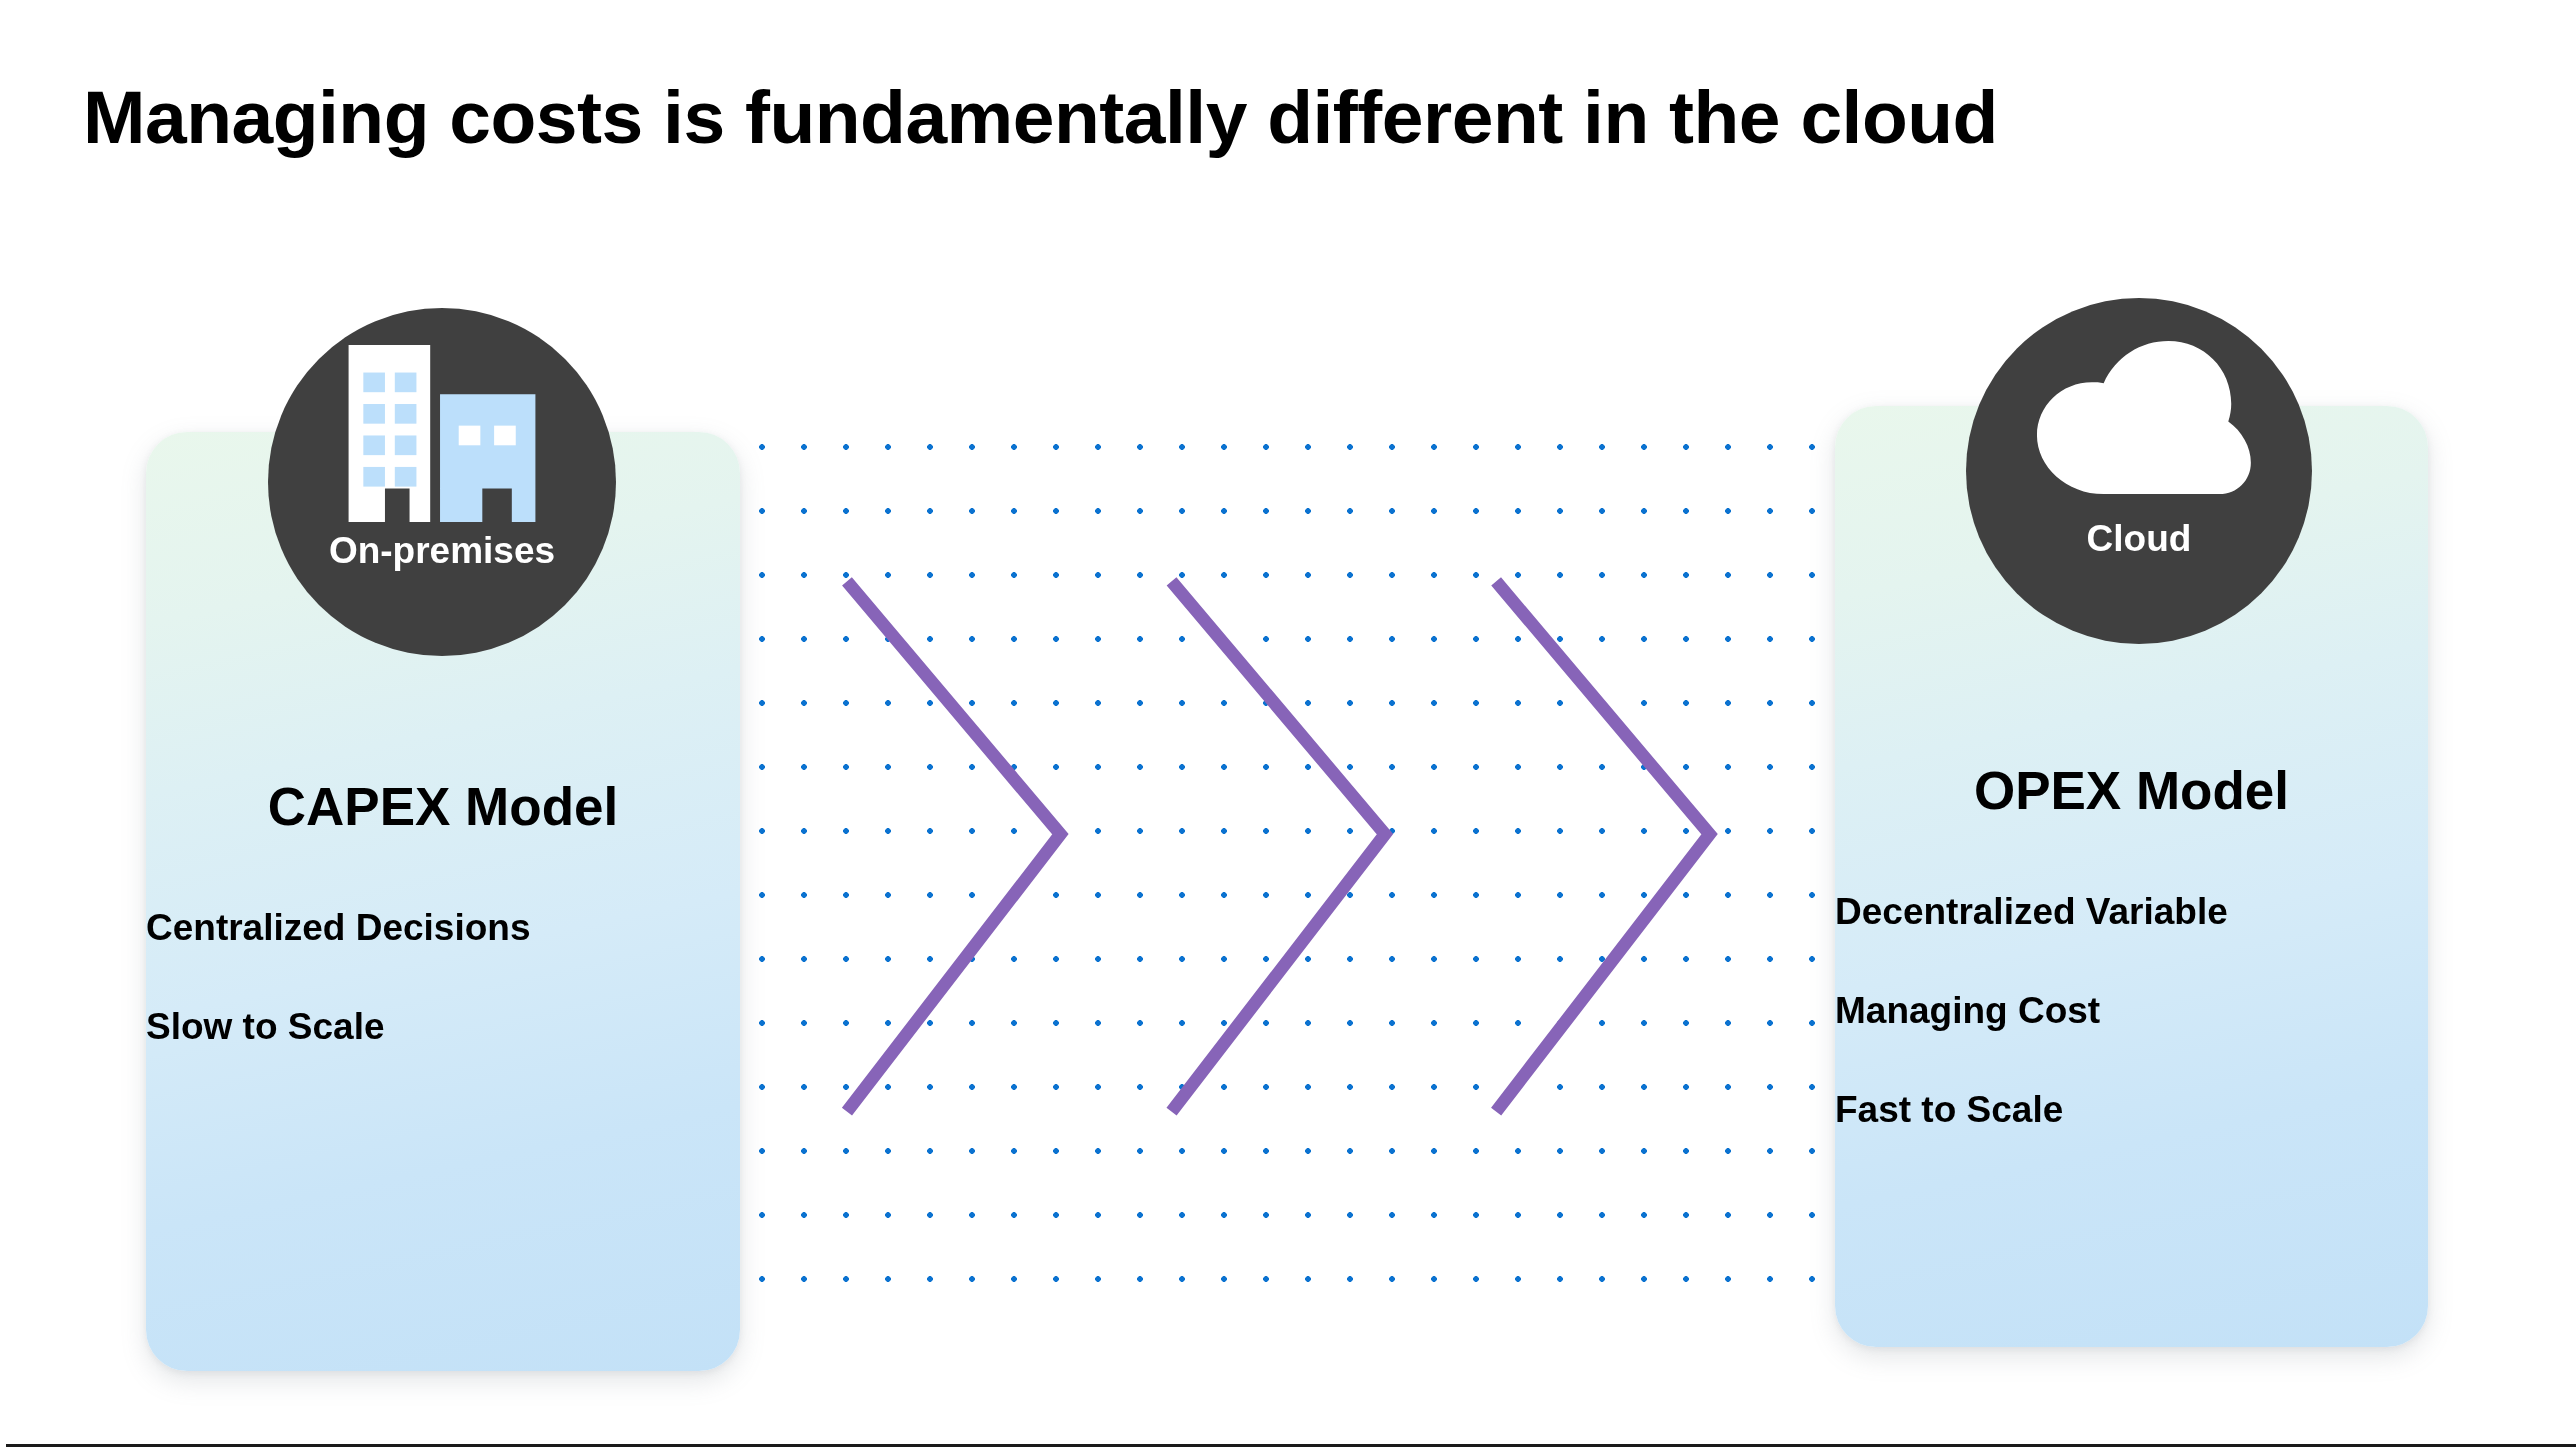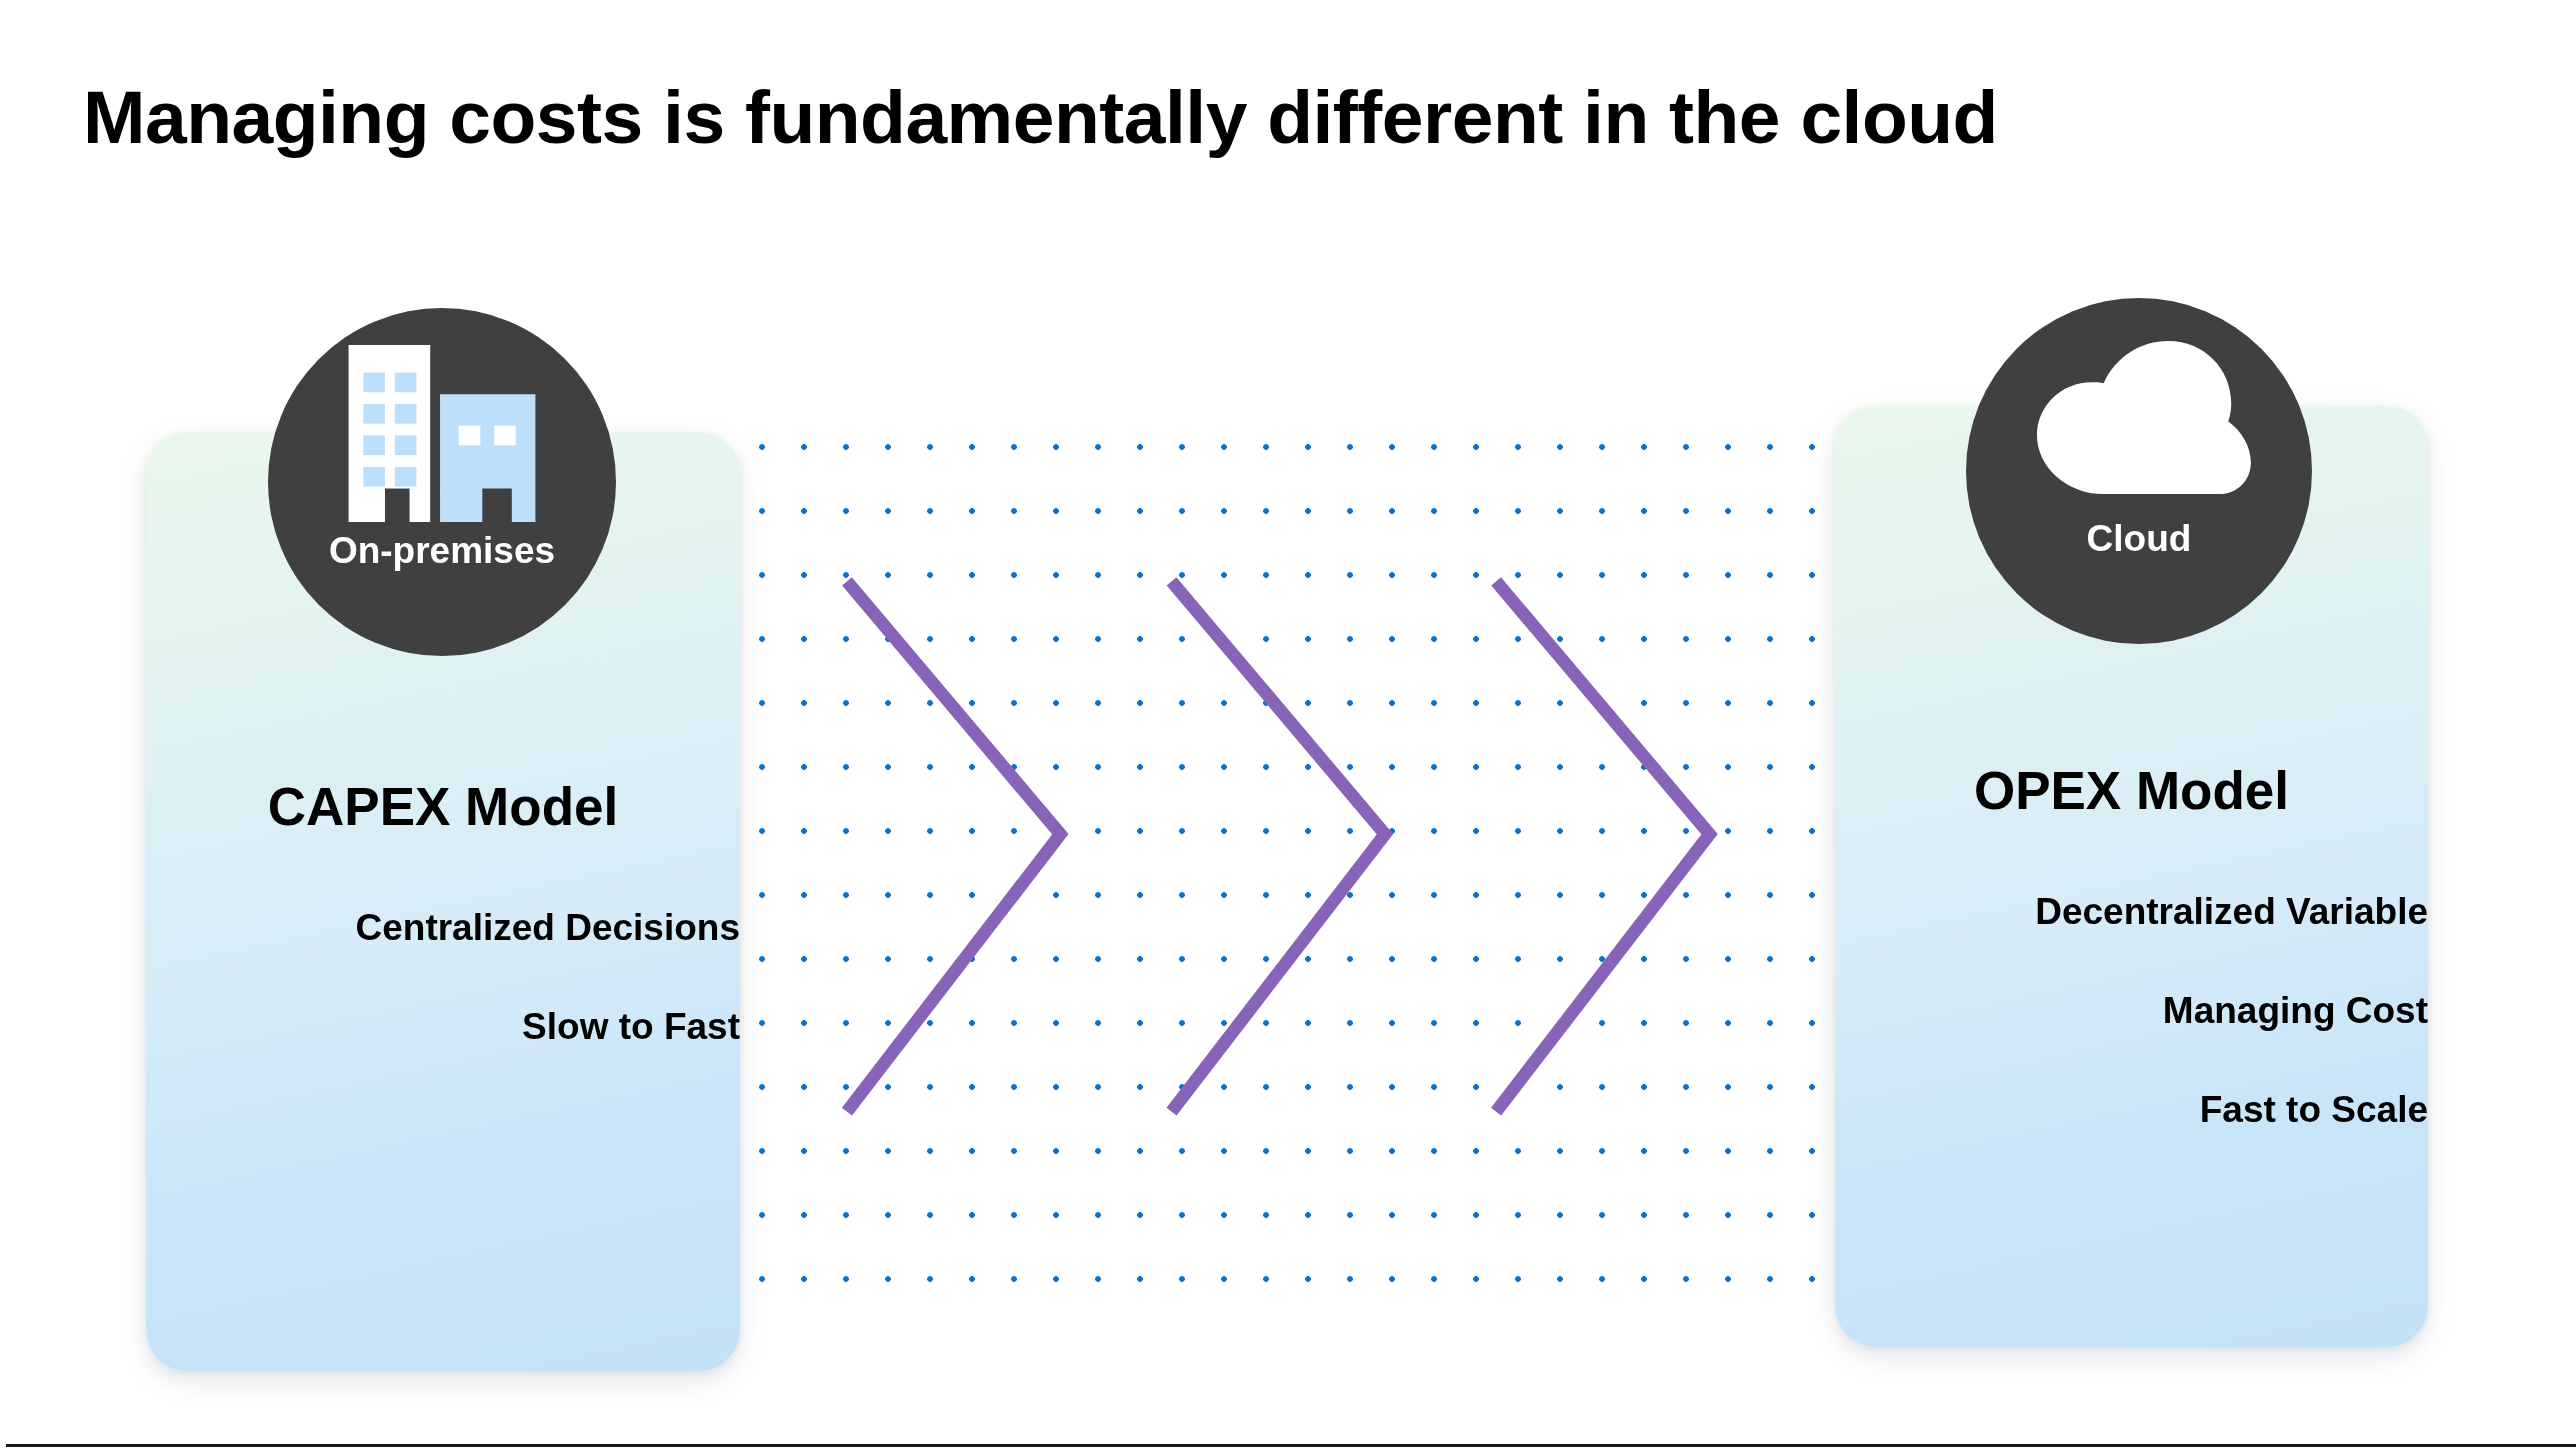--- a/index.html
+++ b/index.html
@@ -43,21 +43,21 @@
   .card-title{
     position:absolute;left:0;right:0;
     text-align:center;color:#000000;
     font-size:53px;font-weight:bold;white-space:nowrap;
   }
   .card-left .card-title{top:344px;}
   .card-right .card-title{top:354px;}
 
   .card-list{
     position:absolute;left:0;right:0;
-    text-align:right;
+    text-align:left;
   }
   .card-left .card-list{top:477px;}
   .card-right .card-list{top:487px;}
   .card-list .item{
     color:#000000;font-size:37px;font-weight:bold;
     line-height:1;margin-bottom:62px;white-space:nowrap;
   }
 
   
   .badge{
@@ -101,21 +101,21 @@
       <polyline points="855,591 1072,848 855,1130"></polyline>
       <polyline points="1185,591 1402,848 1185,1130"></polyline>
       <polyline points="1515,591 1732,848 1515,1130"></polyline>
     </g>
   </svg>
 
   <div class="card card-left">
     <div class="card-title">CAPEX Model</div>
     <div class="card-list">
       <div class="item">Centralized Decisions</div>
-      <div class="item">Slow to Fast</div>
+      <div class="item">Slow to Scale</div>
     </div>
   </div>
 
   <div class="badge badge-left">
     <div class="badge-glyph">
       <svg width="207" height="177" viewBox="0 0 210 180" xmlns="http://www.w3.org/2000/svg">
 
         <path d="M10 0 H93 V180 H72 V146 H47 V180 H10 Z" fill="#ffffff"></path>
 
         <rect x="25" y="28" width="22" height="20" fill="#bcdffb"></rect>

